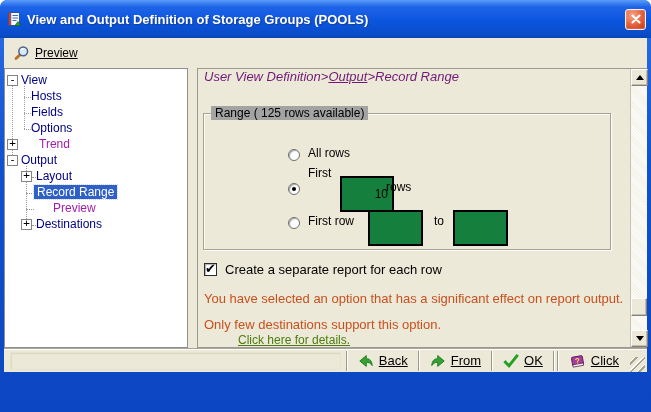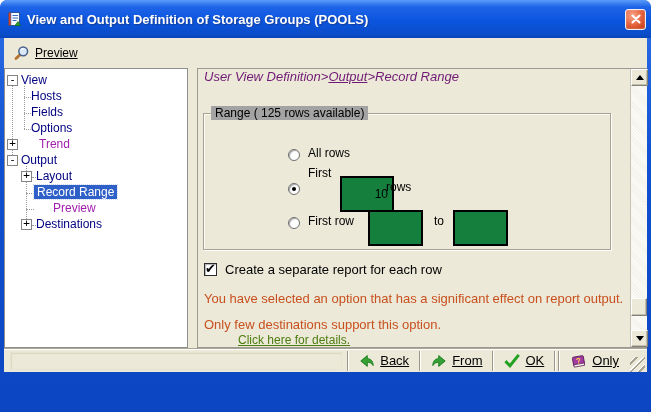--- a/index.html
+++ b/index.html
@@ -261,19 +261,19 @@
       <div class="fbtn">
         <span>
           <svg width="17" height="16" viewBox="0 0 17 16">
             <g transform="rotate(-10 8 8)">
               <rect x="3" y="3.5" width="11" height="9" rx="1" fill="#A33BA3" stroke="#571B57" stroke-width="0.9"></rect>
               <rect x="3.2" y="11" width="10.6" height="2.4" fill="#F3EFE2" stroke="#571B57" stroke-width="0.7"></rect>
               <text x="8.5" y="10.6" font-size="8" font-weight="bold" fill="#FFD24A" text-anchor="middle" font-family="Liberation Sans, sans-serif">?</text>
             </g>
           </svg>
         </span>
-        <span>Only</span>
+        <span>Click</span>
       </div>
 
       <div class="grip"></div>
     </div>
   </div>
 </div>
 
 </body></html>

